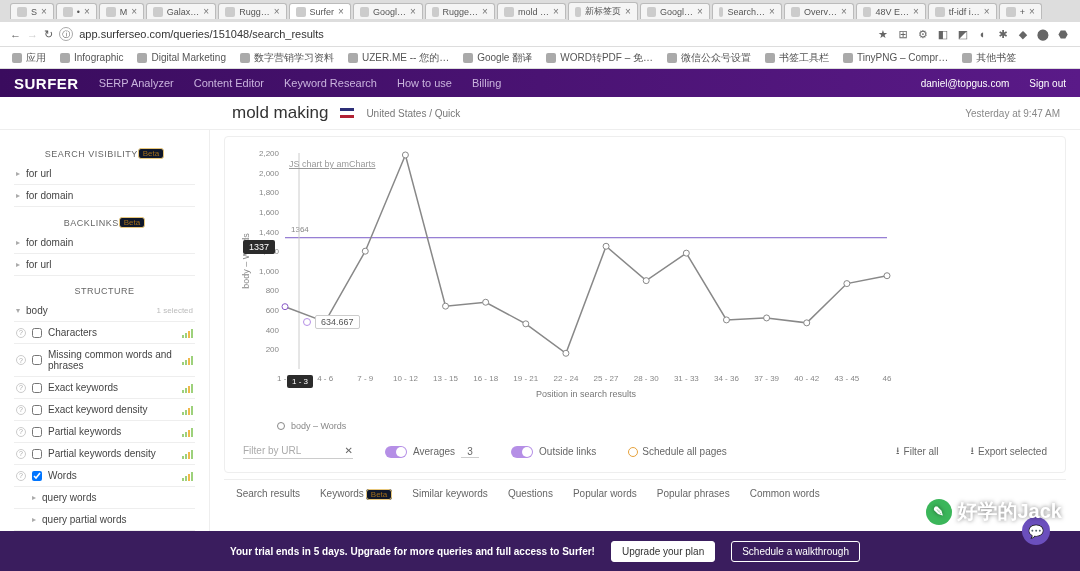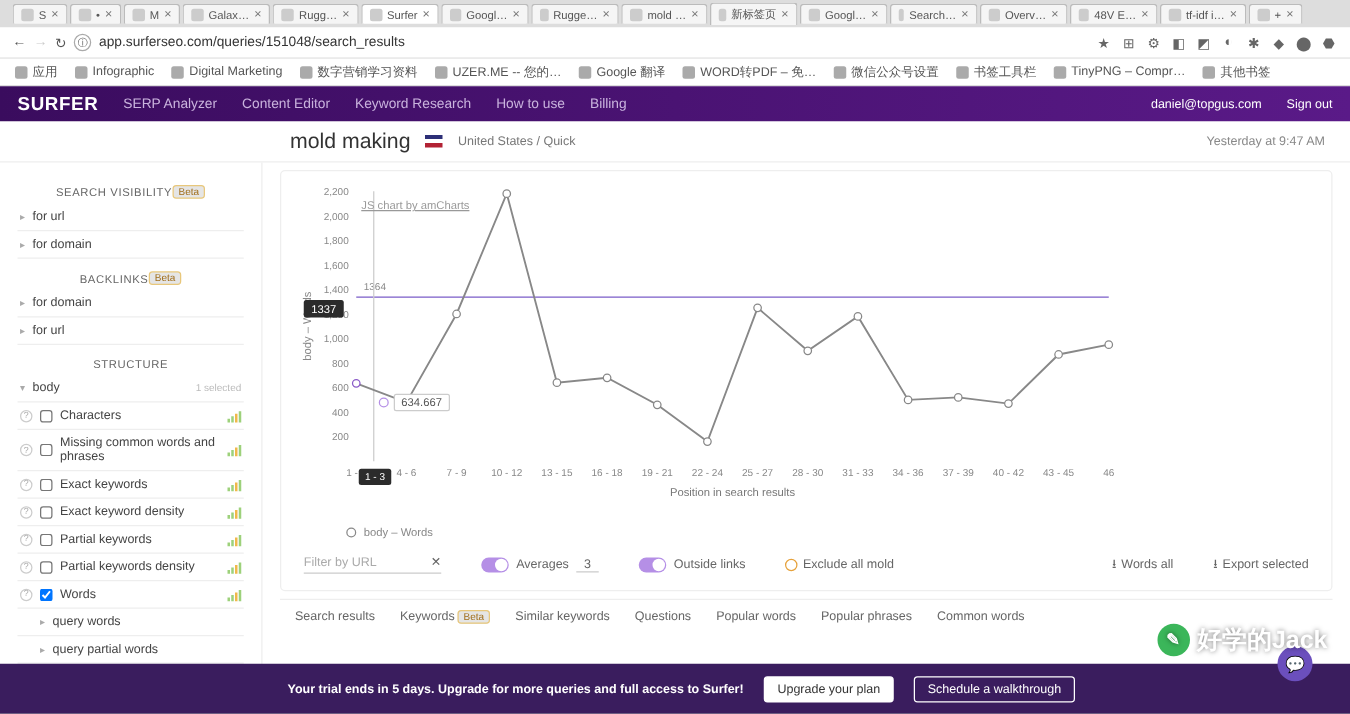--- a/index.html
+++ b/index.html
@@ -35,21 +35,21 @@
 .subheader h1 { font-size: 17px; font-weight: 500; color: #333; }
 .flag { width: 14px; height: 10px; background: linear-gradient(to bottom, #2d2f77 33%, #fff 33% 66%, #b22234 66%); display: inline-block; }
 .subheader .loc { font-size: 10px; color: #777; }
 .subheader .ts { margin-left: auto; font-size: 10px; color: #888; }
 
 
 .layout { display: flex; height: calc(100% - 22px - 25px - 22px - 28px - 32px - 40px); }
 .sidebar { width: 210px; padding: 8px 14px; border-right: 1px solid #eee; overflow: hidden; font-size: 10px; color: #555; }
 .side-header { display: flex; align-items: center; justify-content: center; margin: 4px 0 4px; padding-top: 6px; }
 .side-header .title { text-transform: uppercase; font-size: 9px; color: #666; letter-spacing: 0.5px; }
-.beta { font-size: 8px; background: #e5e5e5; color: #a06d1a; border: 1px solid #e8c77b; border-radius: 3px; padding: 0 4px; }
+.beta { font-size: 8px; background: #0f172a; color: #a06d1a; border: 1px solid #e8c77b; border-radius: 3px; padding: 0 4px; }
 .side-row { display: flex; align-items: center; gap: 6px; padding: 5px 2px; border-bottom: 1px solid #eee; }
 .side-row .chev { color: #aaa; font-size: 8px; }
 .side-row .lbl { flex: 1; font-size: 10px; color: #444; }
 .side-row .hint { font-size: 8px; color: #bbb; }
 .side-row input[type=checkbox] { width: 10px; height: 10px; }
 .side-row .bars { display: flex; gap: 1px; align-items: flex-end; height: 10px; }
 .side-row .bars i { width: 2px; background: #9DD17B; display: inline-block; }
 .side-row .bars i.o { background: #f0b84a; }
 .side-row .qm { width: 10px; height: 10px; border: 1px solid #ccc; border-radius: 50%; font-size: 7px; color: #aaa; display: flex; align-items: center; justify-content: center; }
 
@@ -441,26 +441,26 @@
             <span class="toggle"></span>
               <span>Averages</span>
             <span class="badge-num">3</span>
           </div>
           <div style="display:flex;align-items:center;gap:6px">
             <span class="toggle"></span>
               <span>Outside links</span>
           </div>
           <div class="exp">
             <span class="eye"></span>
-              <span>Exclude all mold</span>
+              <span>Schedule all pages</span>
           </div>
           <div style="flex:1"></div>
           <div class="exp">
               <span>⭳</span>
-              <span>Words all</span>
+              <span>Filter all</span>
             </div>
           <div class="exp">
               <span>⭳</span>
               <span>Export selected</span>
             </div>
         </div>
       </div>
 
       <div class="tabs-bottom" id="tabs-bottom">
           <span class="tbi">Search results</span>

